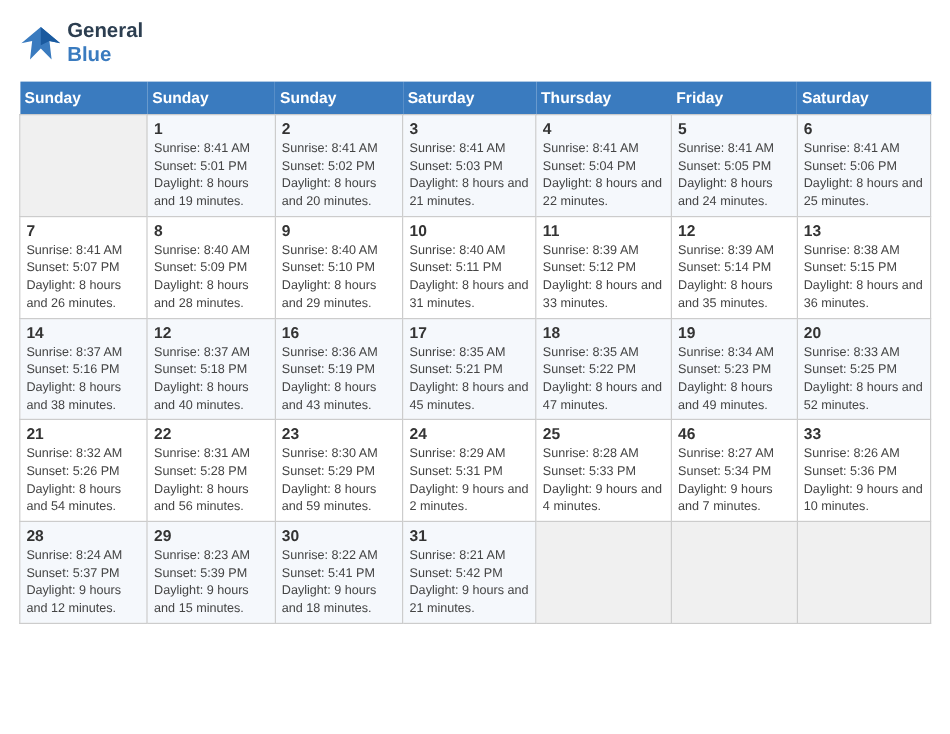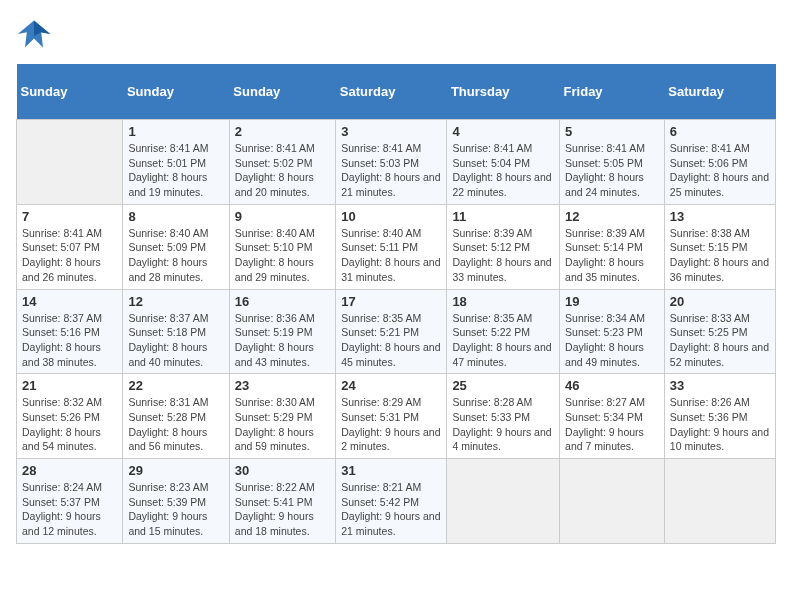--- a/index.html
+++ b/index.html
@@ -39,21 +39,21 @@
       color: #555;
     }
     table {
       width: 100%;
       border-collapse: collapse;
       font-size: 11px;
     }
     thead tr th {
       background: #3a7bbf;
       color: #fff;
-      padding: 20px 4px;
+      padding: 6px 4px;
       text-align: left;
       font-size: 13px;
       font-weight: bold;
     }
     tbody tr td {
       border: 1px solid #ccc;
       vertical-align: top;
       padding: 4px 5px;
       min-height: 70px;
       height: 80px;
@@ -83,20 +83,24 @@
   </style>
 </head>
 <body>
 
 <div class="header">
   <div class="logo">
     <svg class="logo-bird" viewBox="0 0 40 40">
       <polygon points="20,5 38,20 28,18 30,35 20,25 10,35 12,18 2,20" fill="#3a7bbf"></polygon>
       <polygon points="20,5 38,20 28,18 20,22" fill="#1a5a9f"></polygon>
     </svg>
+    <div>
+      <div style="font-size:17px;font-weight:bold;color:#2c3e50;">General</div>
+      <div style="font-size:17px;font-weight:bold;color:#3a7bbf;">Blue</div>
+    </div>
   </div>
   <div class="title-block">
     <h1></h1>
     <h2></h2>
   </div>
 </div>
 
 <table>
   <thead>
     <tr>

